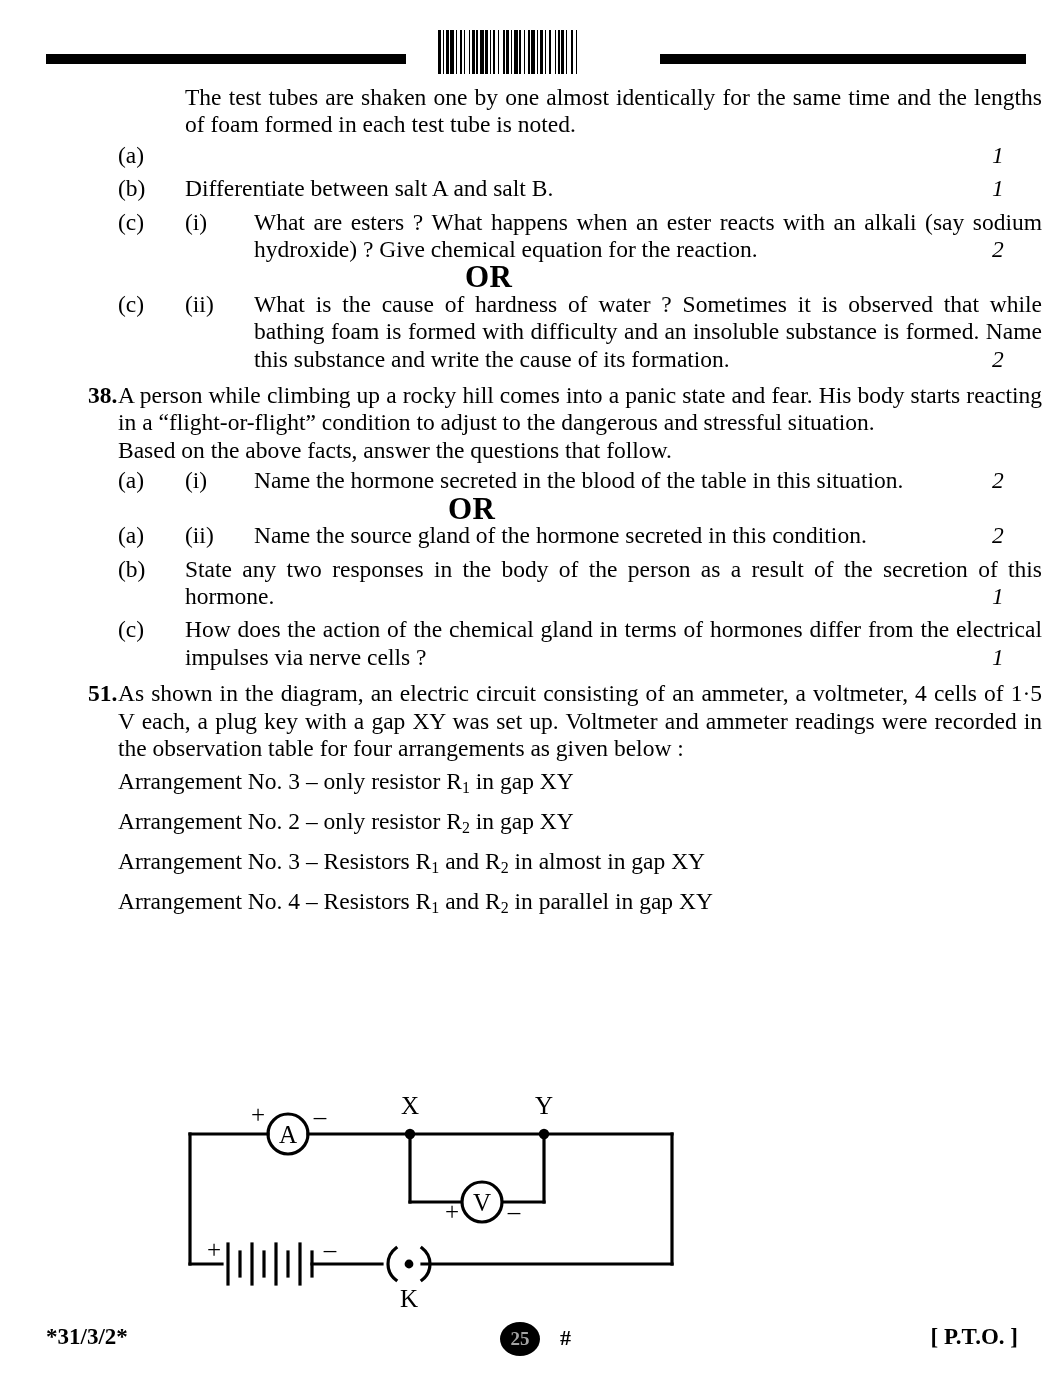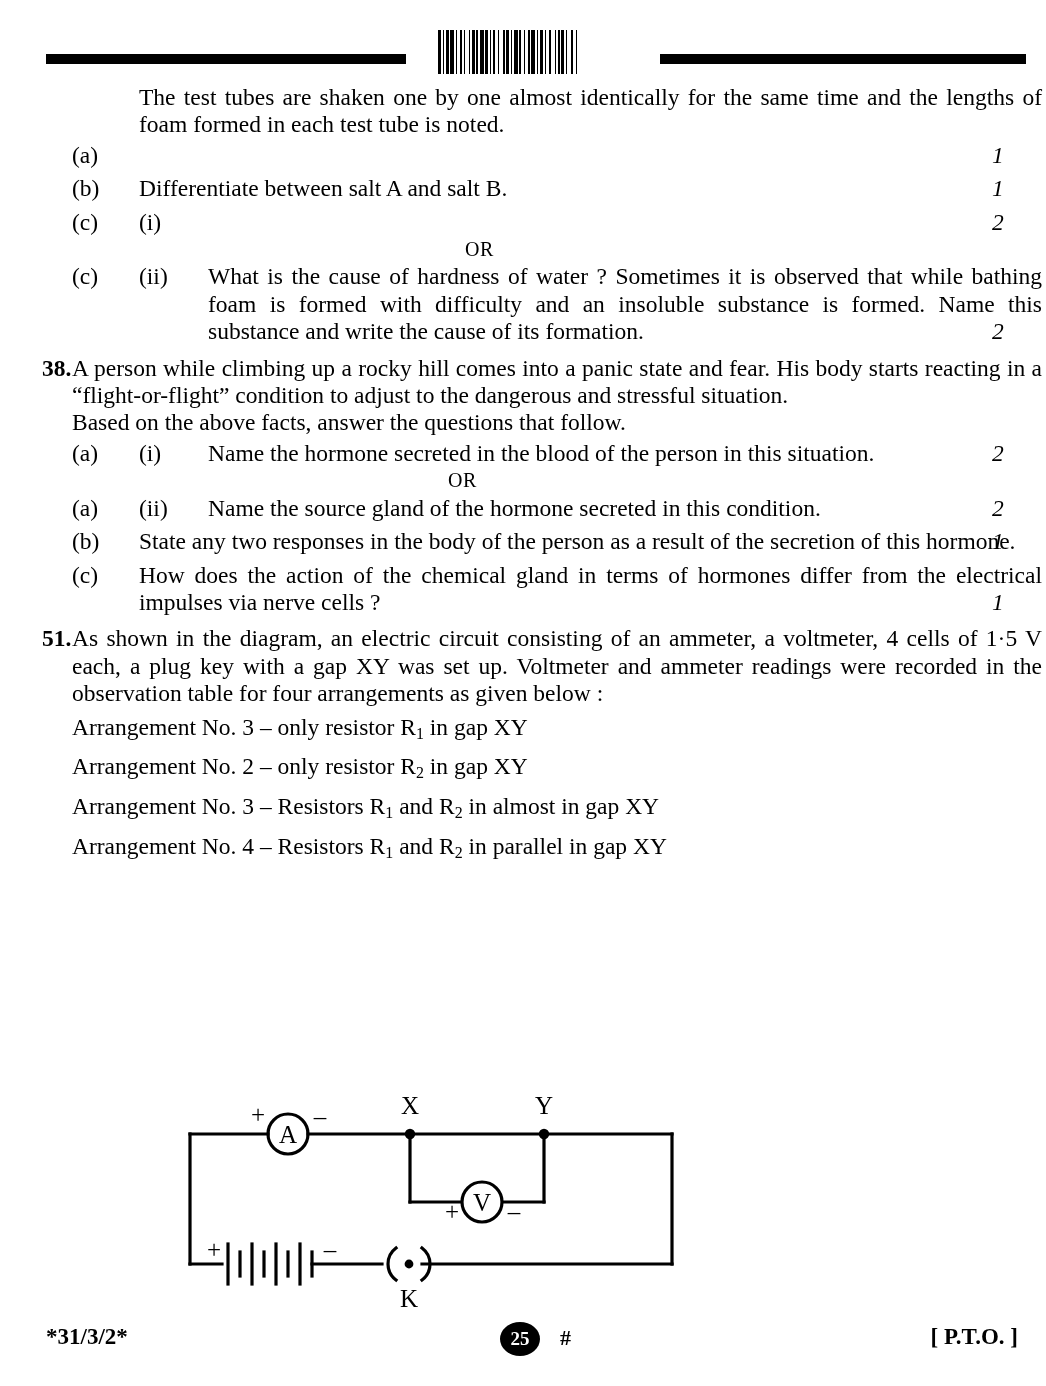--- a/index.html
+++ b/index.html
@@ -55,20 +55,21 @@
     top: 84px;
     width: 1046px;
   }
 
   .row {
     position: relative;
     display: flex;
     align-items: flex-start;
     font-size: 23.5px;
     line-height: 27.4px;
+    margin-left: 46px;
   }
 
   .qnum {
     width: 72px;
     flex: 0 0 72px;
     text-align: left;
     font-weight: bold;
     padding-left: 42px;
     box-sizing: border-box;
   }
@@ -93,22 +94,22 @@
     right: 24px;
     bottom: 0;
     width: 30px;
     text-align: left;
     font-style: italic;
     font-size: 23.5px;
     line-height: 27.4px;
   }
 
   .or-line {
-    font-weight: normal;
-    font-size: 20px;
+    font-weight: bold;
+    font-size: 31px;
     line-height: 27.4px;
     letter-spacing: 0.5px;
   }
   .or-1 { padding-left: 465px; }
   .or-2 { padding-left: 448px; }
 
   .spacer-3  { height: 3px; }
   .spacer-6  { height: 6px; }
   .spacer-9  { height: 9px; }
 
@@ -138,21 +139,21 @@
     font-size: 23px;
   }
   .page-badge {
     position: absolute;
     left: 500px;
     top: 0px;
     width: 40px;
     height: 34px;
     border-radius: 50%;
     background: #000000;
-    color: #ffffff;
+    color: #a3a3a3;
     font-weight: bold;
     font-size: 19px;
     display: flex;
     align-items: center;
     justify-content: center;
   }
   .footer-hash {
     position: absolute;
     left: 560px;
     top: 3px;
@@ -269,20 +270,21 @@
     <div class="body-text nojust">Differentiate between salt A and salt B.</div>
     <div class="marks">1</div>
   </div>
 
   <div class="spacer-6"></div>
 
   <div class="row">
     <div class="qnum"></div>
     <div class="label-a">(c)</div>
     <div class="label-i">(i)</div>
+    <div class="body-text">What are esters ? What happens when an ester reacts with an alkali (say sodium hydroxide) ? Give chemical equation for the reaction.</div>
     <div class="marks">2</div>
   </div>
 
   <div class="or-line or-1">OR</div>
 
   <div class="row">
     <div class="qnum"></div>
     <div class="label-a">(c)</div>
     <div class="label-i">(ii)</div>
     <div class="body-text">What is the cause of hardness of water ? Sometimes it is observed that while bathing foam is formed with difficulty and an insoluble substance is formed. Name this substance and write the cause of its formation.</div>
@@ -300,21 +302,21 @@
     <div class="qnum"></div>
     <div class="body-text nojust">Based on the above facts, answer the questions that follow.</div>
   </div>
 
   <div class="spacer-3"></div>
 
   <div class="row">
     <div class="qnum"></div>
     <div class="label-a">(a)</div>
     <div class="label-i">(i)</div>
-    <div class="body-text nojust">Name the hormone secreted in the blood of the person in this situation.</div>
+    <div class="body-text nojust">Name the hormone secreted in the blood of the table in this situation.</div>
     <div class="marks">2</div>
   </div>
 
   <div class="or-line or-2">OR</div>
 
   <div class="row">
     <div class="qnum"></div>
     <div class="label-a">(a)</div>
     <div class="label-i">(ii)</div>
     <div class="body-text">Name the source gland of the hormone secreted in this condition.</div>

